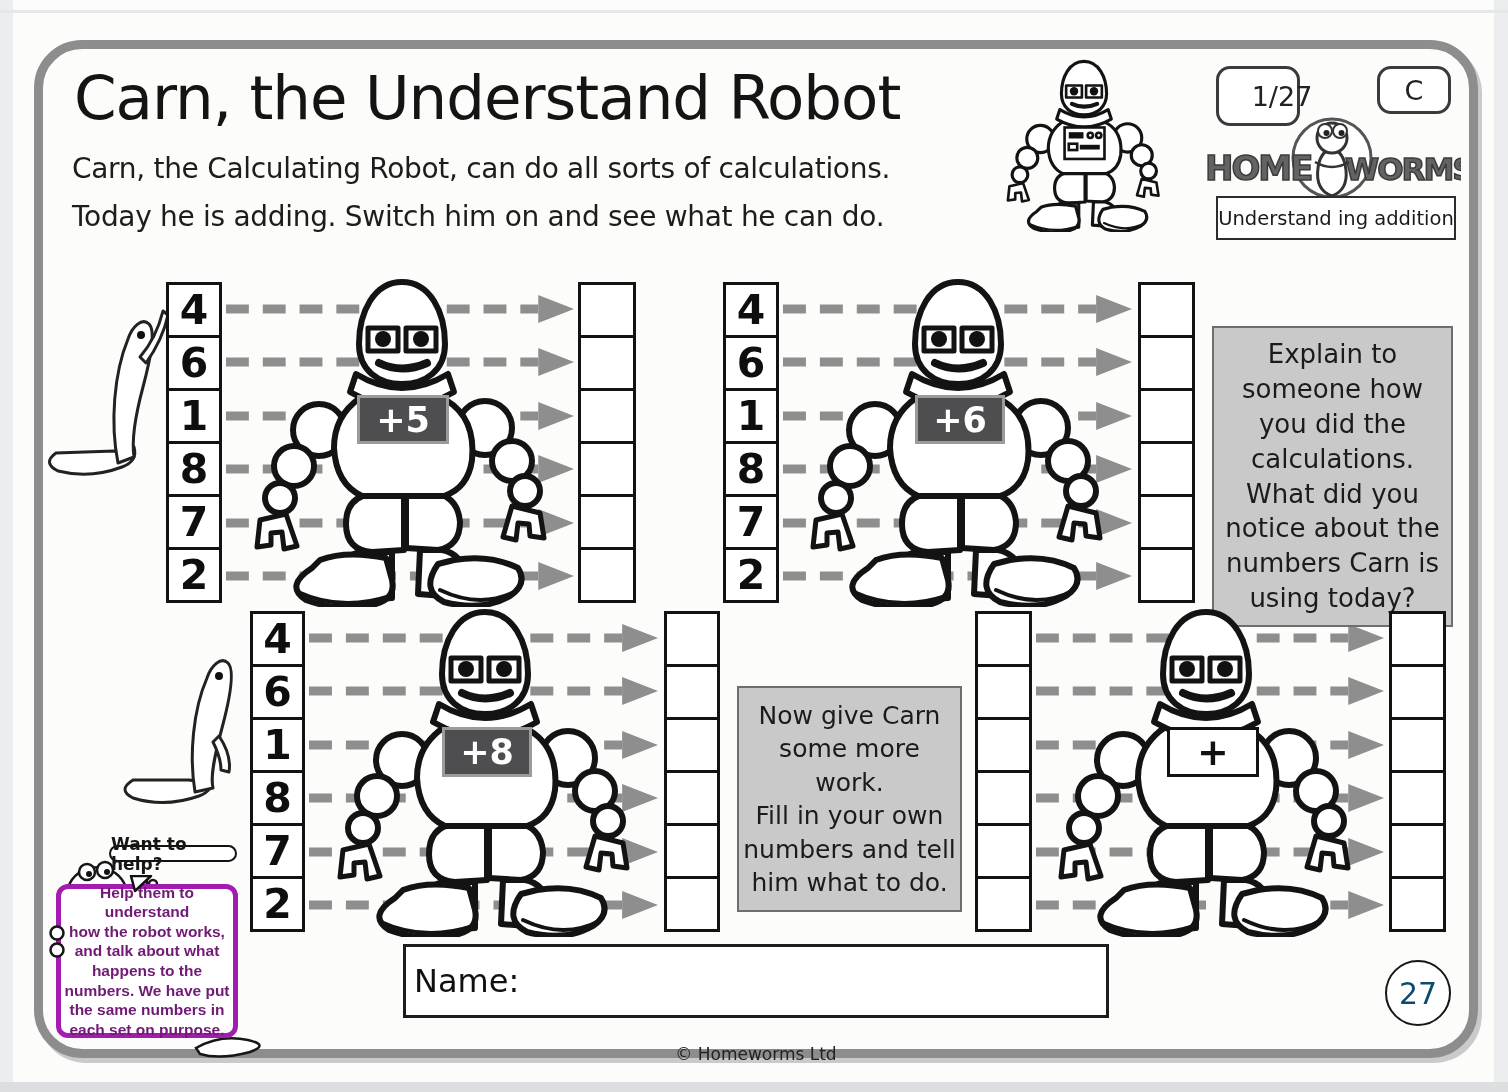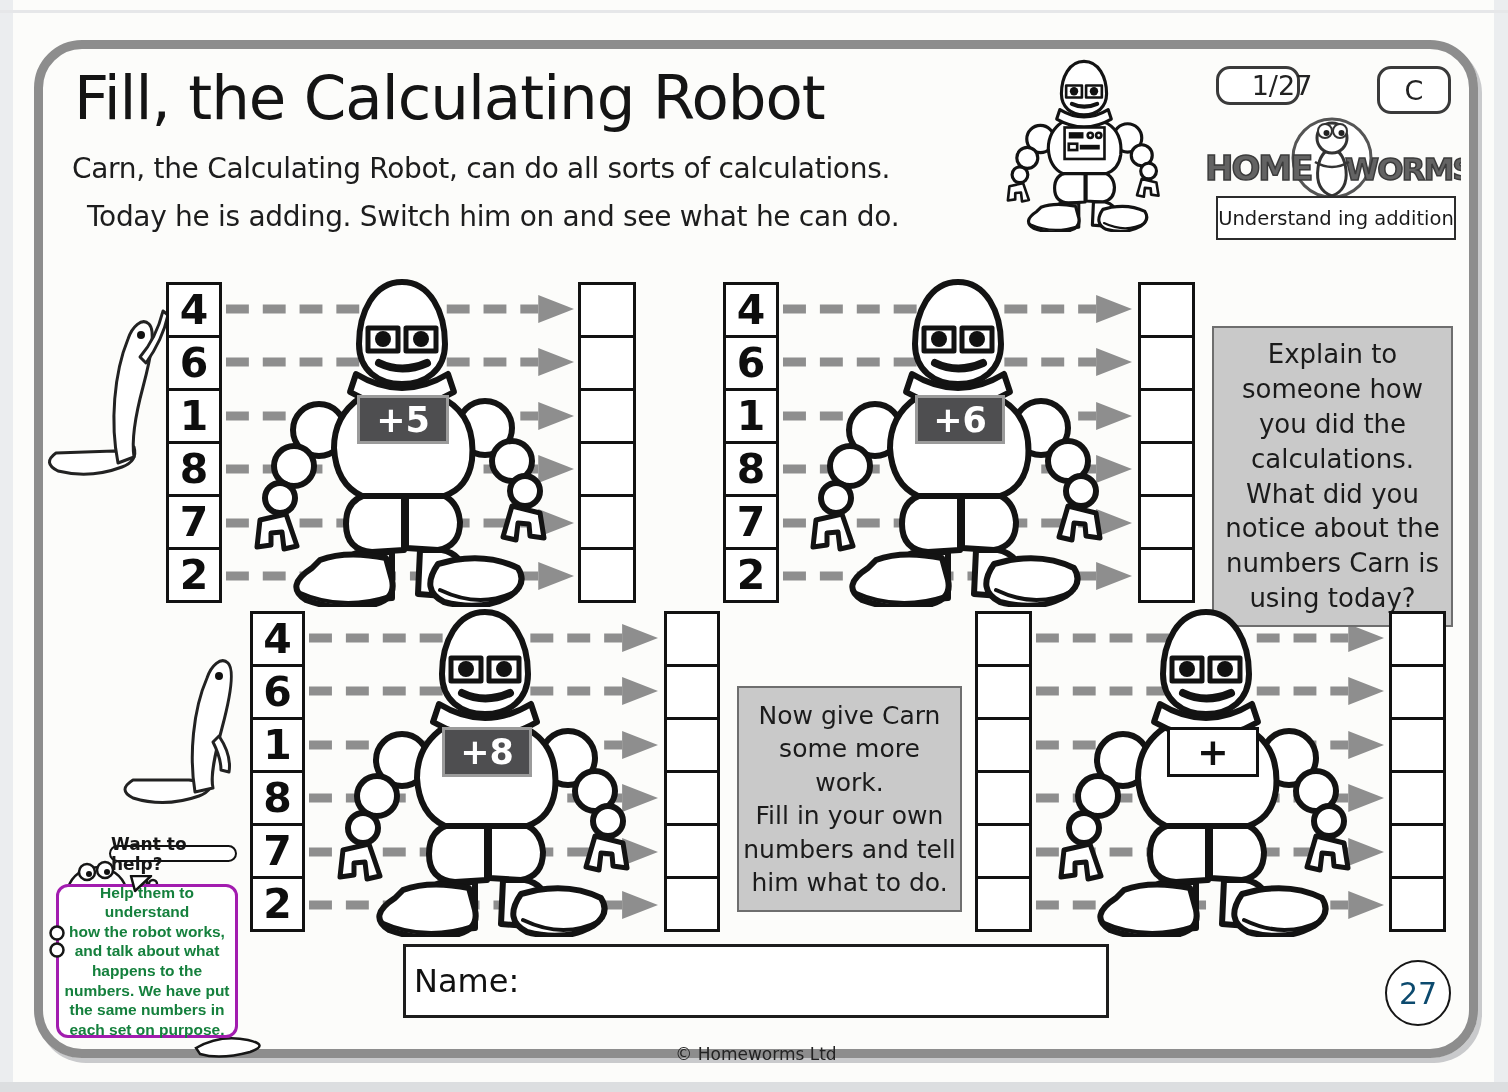--- a/index.html
+++ b/index.html
@@ -11,25 +11,25 @@
   .strip-l{left:0;top:0;width:13px;height:100%;background:#ebedef;}
   .strip-r{right:0;top:0;width:14px;height:100%;background:#ebedef;}
   .strip-b{left:0;bottom:0;width:100%;height:10px;background:#dcdee0;}
   .strip-t{left:0;top:10px;width:100%;height:3px;background:#e6e7e9;}
 
   .frame{left:34px;top:40px;width:1444px;height:1018px;border:9px solid #8d8d8d;
          border-radius:48px;box-shadow:4px 5px 0 #c9cacc;background:transparent;}
 
   .title{left:74px;top:62px;font-size:61px;font-weight:500;letter-spacing:-1px;color:#141414;}
   .sub{left:72px;font-size:28px;letter-spacing:-0.3px;color:#1d1d1d;}
-  .sub1{top:152px;} .sub2{top:200px;margin-left:15px;}
+  .sub1{top:152px;} .sub2{top:200px;}
 
   .badge{border:3px solid #3a3a3a;border-radius:14px;background:#fff;
          display:flex;align-items:center;justify-content:center;font-size:27px;color:#222;}
-  .badge-page{left:1216px;top:66px;width:84px;height:39px;padding-left:48px;}
+  .badge-page{left:1216px;top:66px;width:84px;height:60px;padding-left:48px;}
   .badge-letter{left:1377px;top:66px;width:74px;height:48px;}
   .topic{left:1216px;top:196px;width:240px;height:44px;border:2.5px solid #2c2c2c;border-radius:0;
          background:#fff;display:flex;align-items:center;justify-content:center;
          font-size:19.5px;color:#1a1a1a;}
   .logo{left:1203px;top:116px;width:258px;height:88px;}
   .hdr-robot{left:1000px;top:56px;width:168px;height:176px;}
 
   .col{border:3px solid #121212;background:#fff;z-index:2;}
   .cell{height:50px;border-bottom:3px solid #121212;display:flex;align-items:center;
         justify-content:center;font-size:41px;font-weight:800;color:#0e0e0e;}
@@ -43,24 +43,24 @@
 
   .graybox{background:#c9c9c9;border:2.5px solid #6e6e6e;color:#1b1b1b;
            display:flex;align-items:center;justify-content:center;text-align:center;
            white-space:pre-line;font-size:26px;line-height:1.34;z-index:2;margin-top:43px;}
   .explain{left:1212px;top:283px;width:241px;height:301px;}
   .morework{left:737px;top:643px;width:225px;height:226px;font-size:25px;}
 
   .bubble{left:109px;top:845px;width:128px;height:17px;border:2.5px solid #111;border-radius:17px;
           background:#fff;display:flex;align-items:center;justify-content:center;
           font-size:17px;font-weight:700;z-index:4;}
-  .sign{left:56px;top:884px;width:182px;height:154px;border:3px solid #a21caf;border-radius:12px;
+  .sign{left:56px;top:884px;width:182px;height:154px;border:5px solid #a21caf;border-radius:12px;
         background:#fff;display:flex;align-items:center;justify-content:center;text-align:center;
         white-space:pre-line;font-family:"Liberation Sans",sans-serif;font-size:15.5px;
-        font-weight:600;line-height:1.26;color:#15803d;z-index:3;}
+        font-weight:600;line-height:1.26;color:#701a75;z-index:3;}
 
   .namebox{left:403px;top:944px;width:706px;height:74px;border:3px solid #1d1d1d;background:#fff;
            display:flex;align-items:center;padding-left:8px;z-index:2;}
   .namelabel{font-size:32px;color:#111;}
   .nameinput{flex:1;height:100%;}
   .footer{left:403px;top:1022px;width:706px;text-align:center;font-size:17px;color:#222;margin-top:22px;}
   .pagecircle{left:1385px;top:960px;width:66px;height:66px;border:2.5px solid #161616;border-radius:50%;
               background:#fff;display:flex;align-items:center;justify-content:center;font-size:30px;color:#0c4a6e;}
   svg{display:block;}
 </style>
@@ -115,21 +115,21 @@
     </symbol>
   </defs>
 </svg>
 
 <div class="abs strip-l"></div>
 <div class="abs strip-r"></div>
 <div class="abs strip-b"></div>
 <div class="abs strip-t"></div>
 <div class="abs frame"></div>
 
-<div class="abs title">Fill, the Calculating Robot</div>
+<div class="abs title">Carn, the Understand Robot</div>
 <div class="abs sub sub1">Carn, the Calculating Robot, can do all sorts of calculations.</div>
 <div class="abs sub sub2">Today he is adding. Switch him on and see what he can do.</div>
 
 <svg class="abs hdr-robot" viewBox="0 0 320 335">
   <use href="#robot"></use>
   <g fill="#fff" stroke="#131313" stroke-width="5">
     <rect x="123" y="136" width="76" height="60"></rect>
     <rect x="131" y="145" width="28" height="12" fill="#111" stroke="none"></rect>
     <circle cx="172" cy="151" r="5"></circle>
       <circle cx="188" cy="151" r="5"></circle>

